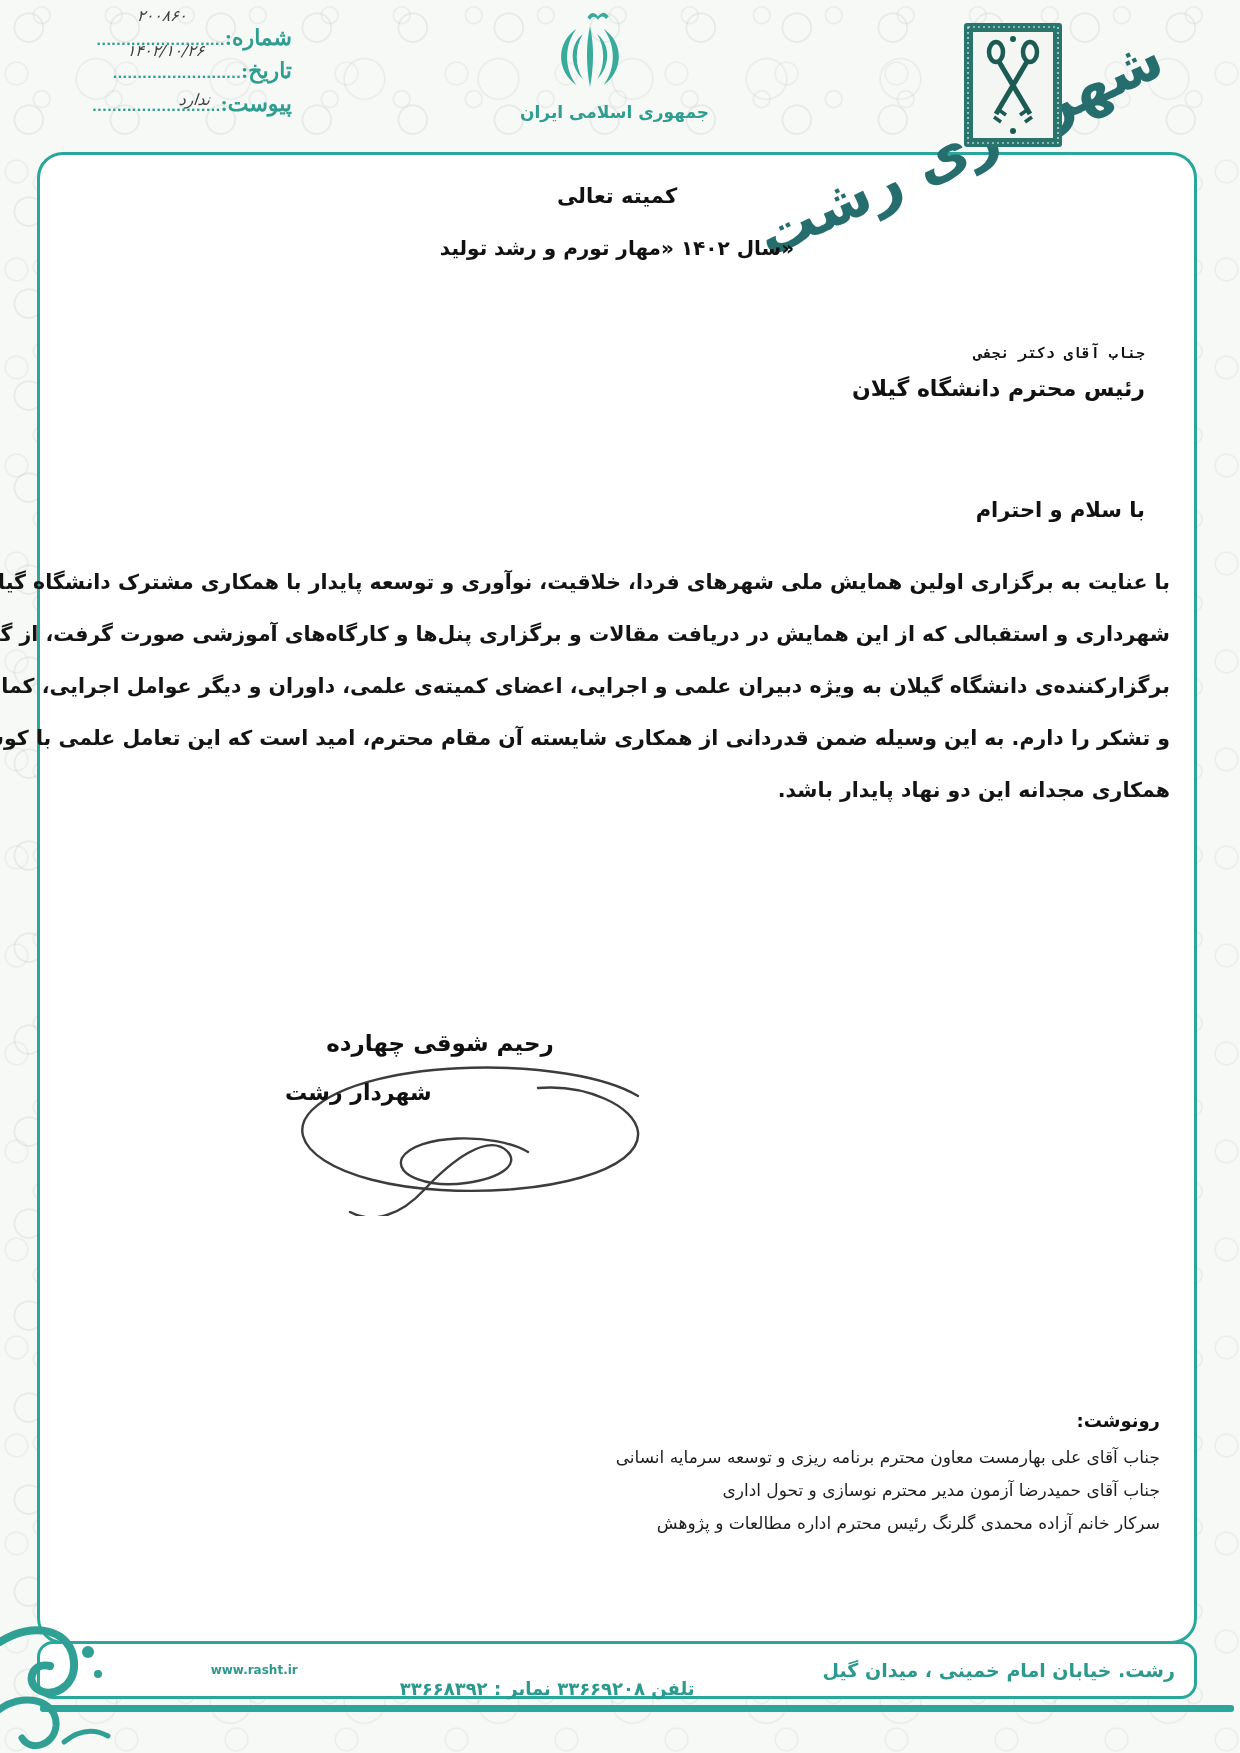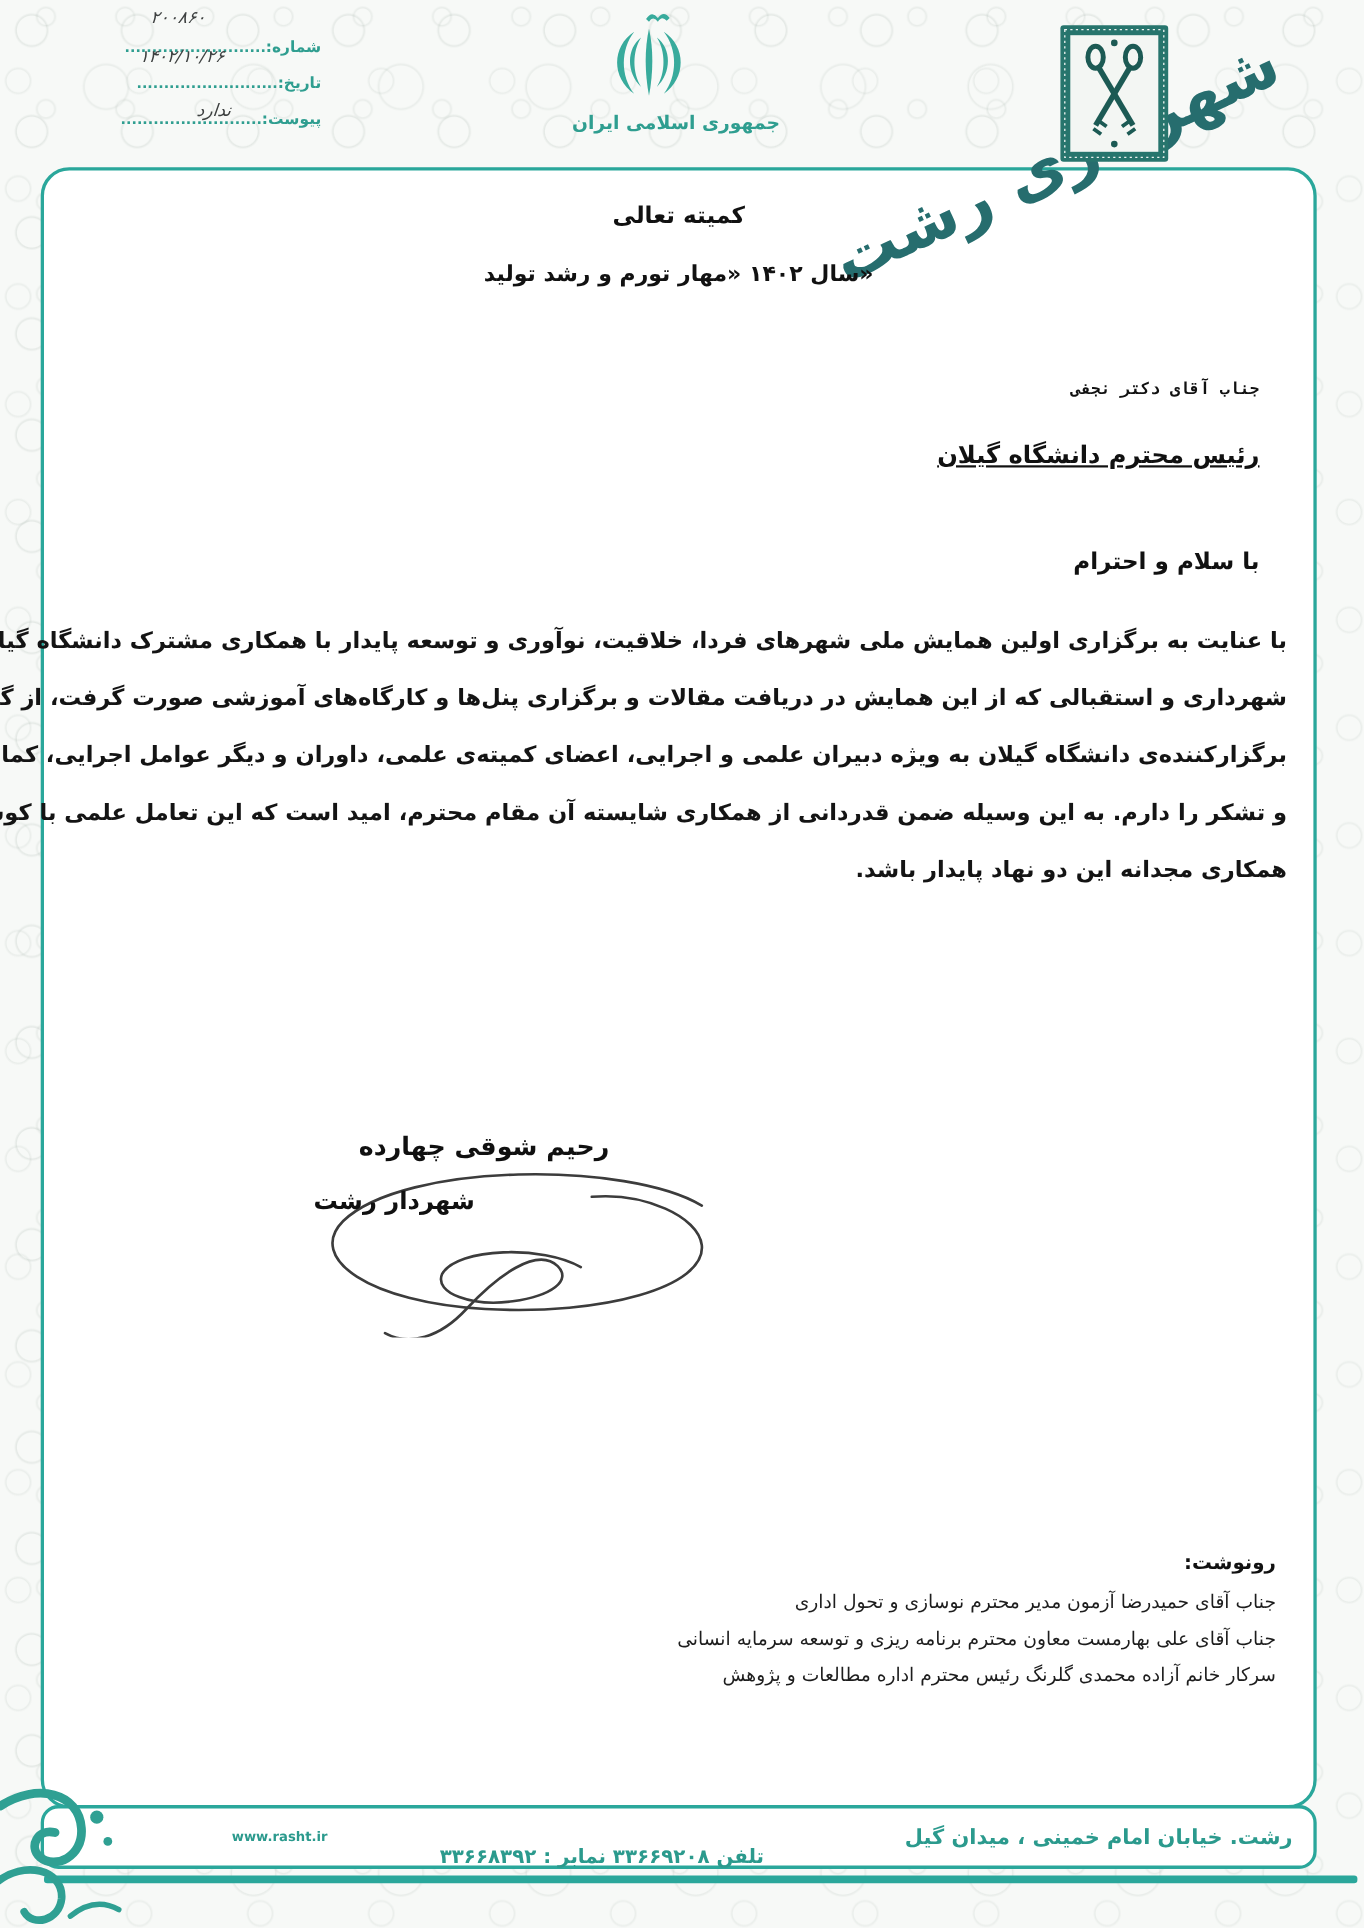--- a/index.html
+++ b/index.html
@@ -28,21 +28,21 @@
   }
   .bottom-rule {
     position:absolute; left:40px; top:1705px; width:1194px; height:7px;
     background:#2aa79b; border-radius:3px; z-index:2;
   }
 
   
   .fields { position:absolute; left:52px; top:20px; width:240px; direction:rtl; z-index:3; }
   .frow { position:relative; height:33px; }
   .fline { position:absolute; bottom:2px; right:0; white-space:nowrap; }
-  .flabel { color:#2f9e90; font-weight:bold; font-size:14px; }
+  .flabel { color:#2f9e90; font-weight:bold; font-size:22px;font-family:Liberation Serif, serif; }
   .fdots { color:#2f9e90; font-weight:bold; font-size:13px; letter-spacing:1px; }
   .fvalue { position:absolute; color:#3d4040; font-size:15.5px; font-style:italic; transform:skewX(-6deg); z-index:4; white-space:nowrap; }
   .v-number { top:-13px; right:105px; }
   .v-date { top:-11px; right:88px; }
   .v-attach { top:5px; right:82px; }
 
   
   .emblem-wrap { position:absolute; left:520px; top:10px; width:140px; text-align:center; z-index:3; }
   .emblem-caption { margin-top:2px; color:#2f9e90; font-weight:bold; font-size:17px; white-space:nowrap;text-align:right; }
 
@@ -58,21 +58,21 @@
     letter-spacing:-2px;
   }
 
   
   .center-line { position:absolute; left:37px; width:1160px; text-align:center; z-index:3; color:#111; }
   .bismillah { top:184px; font-size:21px; font-weight:bold; }
   .slogan { top:236px; font-size:20px; font-weight:bold; }
 
   .rtl-right { position:absolute; right:95px; direction:rtl; text-align:right; z-index:3; color:#111; white-space:nowrap; }
   .recipient-name { top:344px; font-size:15px; font-weight:bold;font-family:Liberation Mono, monospace; }
-  .recipient-title { top:402px; font-size:22px; font-weight:bold;text-decoration:underline; }
+  .recipient-title { top:376px; font-size:22px; font-weight:bold; }
   .salutation { top:498px; font-size:21px; font-weight:bold; }
 
   .body-par { position:absolute; left:70px; top:556px; width:1100px; direction:rtl; z-index:3; }
   .body-line { font-size:20.5px; font-weight:bold; color:#141414; height:52px; line-height:52px;
                text-align:justify; text-align-last:justify; white-space:nowrap; }
   .body-line.last { text-align:left; text-align-last:right; white-space:normal; }
 
   .sig-name { position:absolute; left:260px; top:1030px; width:360px; text-align:center; font-size:23px; font-weight:bold; color:#101010; z-index:4; }
   .sig-title { position:absolute; left:285px; top:1080px; width:360px; font-size:22px; font-weight:bold; color:#101010; z-index:4; }
   .sig-draw { position:absolute; left:256px; top:1044px; width:400px; height:172px; z-index:3; }
@@ -170,22 +170,22 @@
   <div class="sig-title">شهردار رشت</div>
   <svg class="sig-draw" viewBox="0 0 400 172">
     <g fill="none" stroke="#3c3c3c" stroke-width="2.4" stroke-linecap="round">
       <path d="M382 52 C316 12 112 12 56 66 C22 100 80 140 185 146 C292 152 386 126 382 88 C379 62 330 40 282 44"></path>
       <path d="M272 108 C238 88 160 90 146 114 C138 132 174 144 210 139 C246 134 264 120 251 107 C232 89 196 116 168 146 C144 172 116 180 94 168"></path>
     </g>
   </svg>
 
   <div class="cc-block">
     <div class="cc-label">رونوشت:</div>
+    <div class="cc-line">جناب آقای علی بهارمست معاون محترم برنامه ریزی و توسعه سرمایه انسانی</div>
     <div class="cc-line">جناب آقای حمیدرضا آزمون مدیر محترم نوسازی و تحول اداری</div>
-    <div class="cc-line">جناب آقای علی بهارمست معاون محترم برنامه ریزی و توسعه سرمایه انسانی</div>
     <div class="cc-line">سرکار خانم آزاده محمدی گلرنگ رئیس محترم اداره مطالعات و پژوهش</div>
   </div>
 
   <div class="footer-content">
     <span class="f-address">رشت. خیابان امام خمینی ، میدان گیل</span>
     <span class="f-phone">تلفن ۳۳۶۶۹۲۰۸   نمابر : ۳۳۶۶۸۳۹۲</span>
     <span class="f-site">www.rasht.ir</span>
   </div>
 
   <svg class="ornament" viewBox="0 0 125 137">

